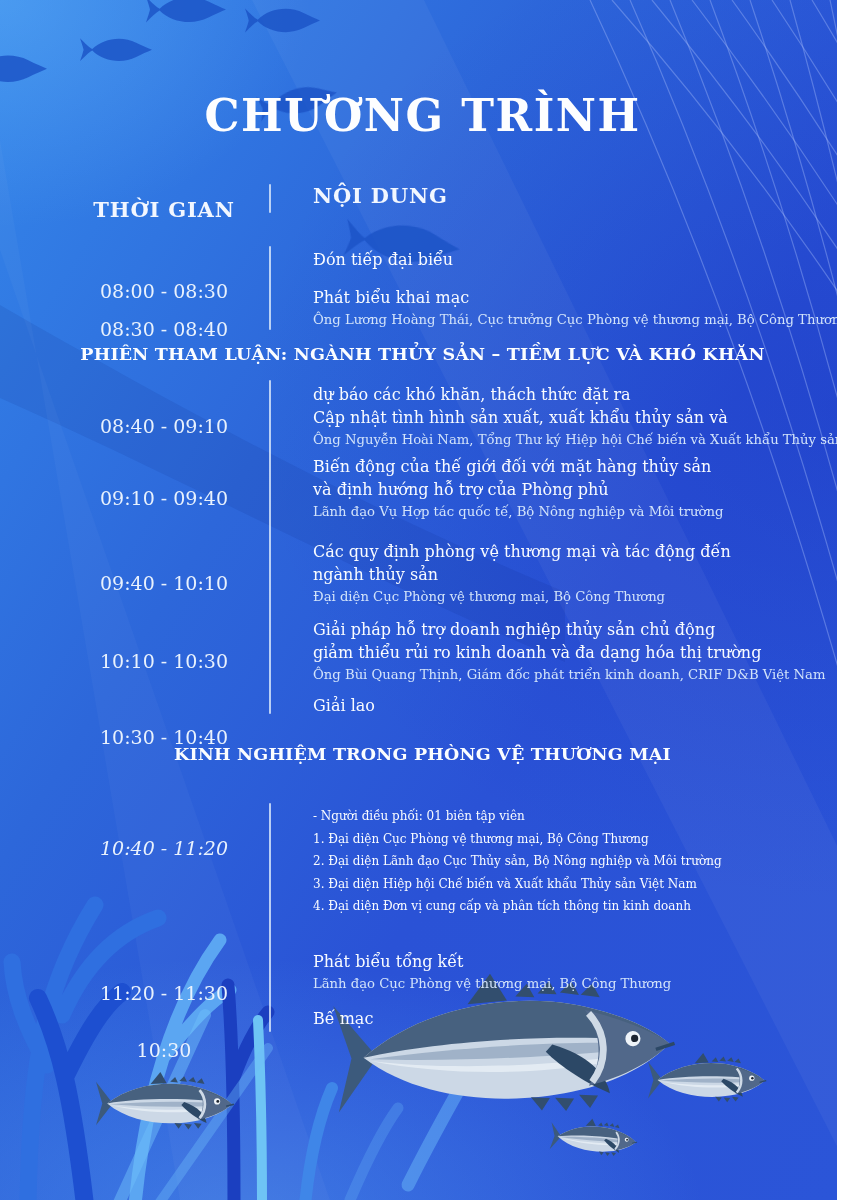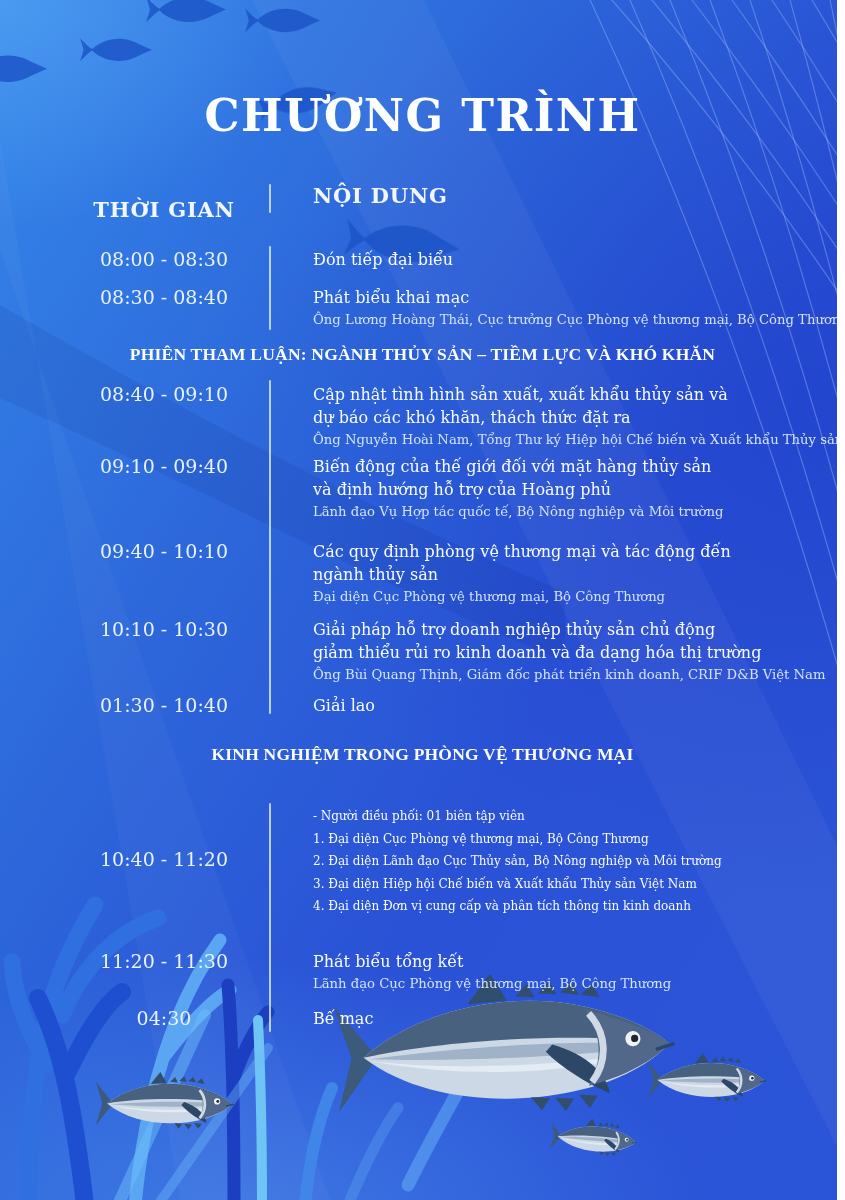--- a/index.html
+++ b/index.html
@@ -23,35 +23,35 @@
     font-size:44px;font-weight:bold;letter-spacing:1.5px;color:#fdfeff;
   }
   .col-hdr{position:absolute;font-weight:bold;font-size:21px;letter-spacing:0.8px;color:#f2f7ff;}
   .col-hdr.time{left:58px;width:212px;text-align:center;top:183px;margin-top:14px;}
   .col-hdr.content{left:313px;top:183px;}
 
   .vline{position:absolute;left:269px;width:2px;background:rgba(225,238,253,0.78);border-radius:1px;}
 
   .section-hdr{
     position:absolute;left:0;width:845px;text-align:center;
-    font-weight:bold;font-size:17.5px;line-height:23px;letter-spacing:0.2px;color:#fbfdff;font-family:Liberation Serif, serif;
+    font-weight:bold;font-size:17.5px;line-height:23px;letter-spacing:0.2px;color:#fbfdff;
   }
 
   .row{position:absolute;left:0;width:845px;}
   .row .time{
     position:absolute;left:58px;width:212px;text-align:center;
-    font-size:19px;color:#e9f2fd;line-height:23px;
+    font-size:19px;color:#e9f2fd;line-height:23px;margin-top:32px;
   }
   .row .content{position:absolute;left:313px;width:525px;}
   .row .line{font-size:16px;line-height:23px;color:#f8fbff;}
   .row .line.list{font-size:12px;line-height:22.5px;}
   .row .speaker{
     font-size:13.2px;line-height:16px;color:#d2e3fa;margin-top:3px;white-space:nowrap;
   }
-  .row7-time{margin-top:43px;}
+  .row7-time{margin-top:43px;font-style:italic;}
 </style>
 </head>
 <body>
 
 <div class="poster">
 
   <svg class="decor" width="845" height="1200" viewBox="0 0 845 1200" aria-hidden="true">
     <defs>
       <path id="fishP" d="M0,6 C8,14 12,18 17,21 C32,6 58,2 78,12 C86,16 93,19 100,22
                          C93,25 86,28 78,32 C58,42 32,38 17,23 C12,26 8,30 0,38
@@ -151,31 +151,31 @@
         <div class="line">Phát biểu khai mạc</div>
         <div class="speaker">Ông Lương Hoàng Thái, Cục trưởng Cục Phòng vệ thương mại, Bộ Công Thương</div>
       </div>
     </div>
 
     <div class="section-hdr" style="top:343px;">PHIÊN THAM LUẬN: NGÀNH THỦY SẢN – TIỀM LỰC VÀ KHÓ KHĂN</div>
 
     <div class="row" style="top:383px;">
       <div class="time">08:40 - 09:10</div>
       <div class="content">
+        <div class="line">dự báo các khó khăn, thách thức đặt ra</div>
         <div class="line">Cập nhật tình hình sản xuất, xuất khẩu thủy sản và</div>
-        <div class="line">dự báo các khó khăn, thách thức đặt ra</div>
         <div class="speaker">Ông Nguyễn Hoài Nam, Tổng Thư ký Hiệp hội Chế biến và Xuất khẩu Thủy sản Việt Nam</div>
       </div>
     </div>
 
     <div class="row" style="top:455px;">
       <div class="time">09:10 - 09:40</div>
       <div class="content">
         <div class="line">Biến động của thế giới đối với mặt hàng thủy sản</div>
-        <div class="line">và định hướng hỗ trợ của Hoàng phủ</div>
+        <div class="line">và định hướng hỗ trợ của Phòng phủ</div>
         <div class="speaker">Lãnh đạo Vụ Hợp tác quốc tế, Bộ Nông nghiệp và Môi trường</div>
       </div>
     </div>
 
     <div class="row" style="top:540px;">
       <div class="time">09:40 - 10:10</div>
       <div class="content">
         <div class="line">Các quy định phòng vệ thương mại và tác động đến</div>
         <div class="line">ngành thủy sản</div>
         <div class="speaker">Đại diện Cục Phòng vệ thương mại, Bộ Công Thương</div>
@@ -185,21 +185,21 @@
     <div class="row" style="top:618px;">
       <div class="time">10:10 - 10:30</div>
       <div class="content">
         <div class="line">Giải pháp hỗ trợ doanh nghiệp thủy sản chủ động</div>
         <div class="line">giảm thiểu rủi ro kinh doanh và đa dạng hóa thị trường</div>
         <div class="speaker">Ông Bùi Quang Thịnh, Giám đốc phát triển kinh doanh, CRIF D&amp;B Việt Nam</div>
       </div>
     </div>
 
     <div class="row" style="top:694px;">
-      <div class="time">01:30 - 10:40</div>
+      <div class="time">10:30 - 10:40</div>
       <div class="content">
           <div class="line">Giải lao</div>
         </div>
     </div>
 
     <div class="section-hdr" style="top:743px;">
       <div>KINH NGHIỆM TRONG PHÒNG VỆ THƯƠNG MẠI</div>
     </div>
 
     <div class="row" style="top:805px;">
@@ -215,20 +215,20 @@
 
     <div class="row" style="top:950px;">
       <div class="time">11:20 - 11:30</div>
       <div class="content">
         <div class="line">Phát biểu tổng kết</div>
         <div class="speaker">Lãnh đạo Cục Phòng vệ thương mại, Bộ Công Thương</div>
       </div>
     </div>
 
     <div class="row" style="top:1007px;">
-      <div class="time">04:30</div>
+      <div class="time">10:30</div>
       <div class="content">
           <div class="line">Bế mạc</div>
         </div>
     </div>
 
   </div>
 </div>
 
 </body></html>

